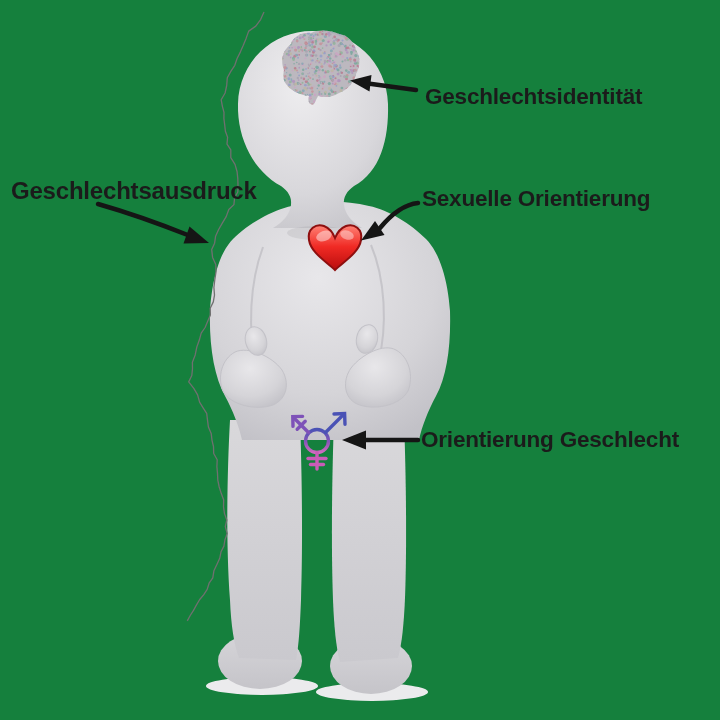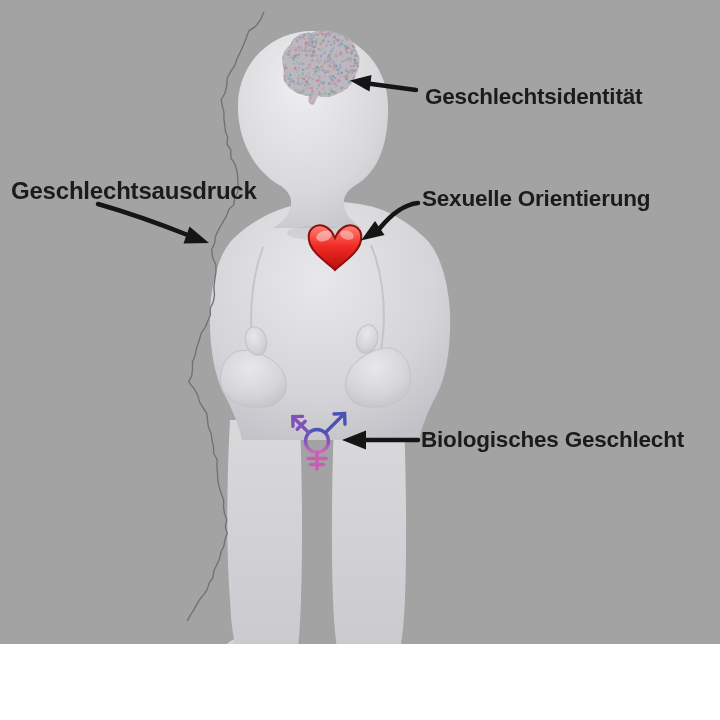--- a/index.html
+++ b/index.html
@@ -1,16 +1,16 @@
 <!DOCTYPE html>
 <html><head>
 <meta charset="utf-8">
 <style>
   html,body{margin:0;padding:0;background:#ffffff;}
-  .stage{position:relative;width:720px;height:644px;background:#a3a3a3;overflow:hidden;
+  .stage{position:relative;width:720px;height:720px;background:#15803d;overflow:hidden;
          font-family:"Liberation Sans",sans-serif;}
   .stage svg{position:absolute;left:0;top:0;}
   .diagram-label{position:absolute;font-weight:700;color:#1b1b1b;white-space:nowrap;
                  font-size:22.5px;letter-spacing:-0.2px;line-height:1.1;}
   #label-gender-identity{left:425px;top:85px;}
   #label-gender-expression{left:11px;top:178px;font-size:24px;text-align:center;}
   #label-sexual-orientation{left:422px;top:187px;}
   #label-biological-sex{left:421px;top:428px;}
 </style>
 </head>
@@ -865,14 +865,14 @@
       <g>
         <path d="M418,440 L364,440" fill="none" stroke-width="4.5"></path>
         <polygon points="342,440 366,430.5 366,449.5" stroke="none"></polygon>
       </g>
     </g>
   </svg>
 
   <div class="diagram-label" id="label-gender-identity">Geschlechtsidentität</div>
   <div class="diagram-label" id="label-gender-expression">Geschlechtsausdruck</div>
   <div class="diagram-label" id="label-sexual-orientation">Sexuelle Orientierung</div>
-  <div class="diagram-label" id="label-biological-sex">Biologisches Geschlecht</div>
+  <div class="diagram-label" id="label-biological-sex">Orientierung Geschlecht</div>
 </div>
 
 </body></html>

